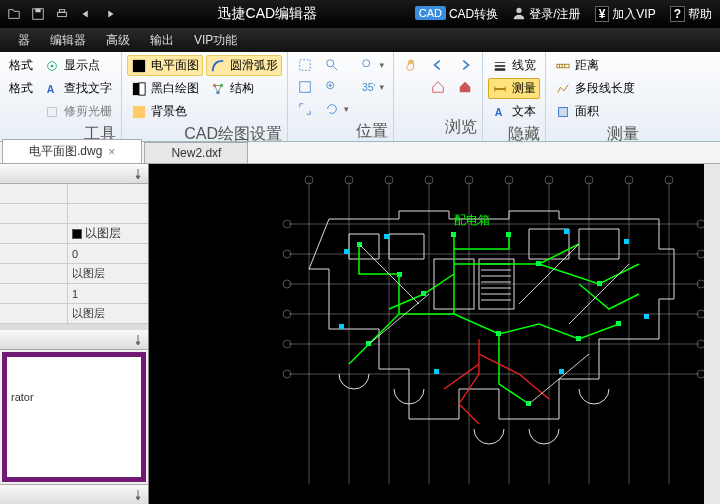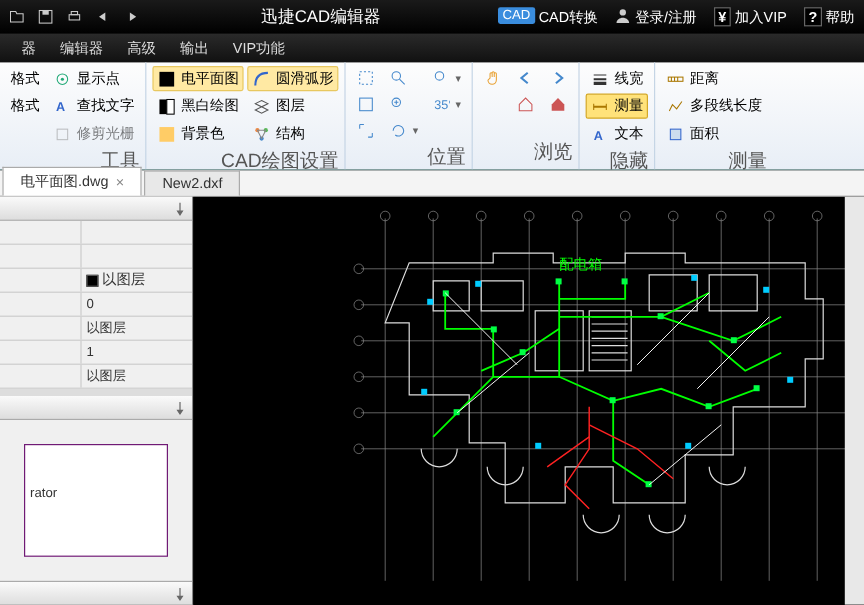--- a/index.html
+++ b/index.html
@@ -18,34 +18,34 @@
 .rib-group{border-right:1px solid #c5d5e5;display:flex;flex-direction:column;padding:3px 5px}
 .rib-body{flex:1;display:flex;gap:3px;align-items:flex-start}
 .rib-label{text-align:right;font-size:16px;color:#555;padding-top:2px}
 .rib-col{display:flex;flex-direction:column;gap:2px}
 .rib-btn{display:flex;align-items:center;gap:4px;padding:2px 4px;cursor:pointer;border-radius:2px}
 .rib-btn.active{background:#ffe9a3;border:1px solid #e8c860;padding:1px 3px}
 .rib-btn.yellow{background:#ffe27a;border:1px solid #d4a828;padding:1px 3px}
 .rib-ico{width:16px;height:16px;display:flex;align-items:center;justify-content:center}
 .rib-ico svg{width:14px;height:14px}
 .tabs{height:22px;background:#f4f4f4;border-bottom:1px solid #aaa;display:flex;align-items:flex-end;padding-left:2px}
-.tab{background:#fff;border:1px solid #aaa;border-bottom:none;padding:3px 14px;margin-right:2px;cursor:pointer;display:flex;align-items:center;gap:6px;font-size:11px;color:#333}
+.tab{background:#fff;border:1px solid #aaa;border-bottom:none;padding:3px 26px;margin-right:2px;cursor:pointer;display:flex;align-items:center;gap:6px;font-size:11px;color:#333}
 .tab.inactive{background:#e8e8e8}
 .tab .x{color:#888;cursor:pointer}
 .workspace{position:absolute;left:0;top:164px;right:0;bottom:0;display:flex}
-.side-panel{width:161px;background:#f0f0f0;border-right:1px solid #888;display:flex;flex-direction:column}
+.side-panel{width:149px;background:#f0f0f0;border-right:1px solid #888;display:flex;flex-direction:column}
 .panel-top{height:20px;background:linear-gradient(#fafafa,#ddd);border-bottom:1px solid #aaa;display:flex;justify-content:flex-end;align-items:center;padding-right:4px}
 .pin{width:12px;height:12px;cursor:pointer}
 .panel-grid{flex:0 0 auto}
 .grid-row{display:flex;border-bottom:1px solid #ccc;height:20px;align-items:center}
 .grid-cell-a{width:68px;padding-left:4px;border-right:1px solid #ccc;height:100%;display:flex;align-items:center;font-size:11px;color:#333}
 .grid-cell-b{flex:1;padding-left:4px;font-size:11px;color:#333;display:flex;align-items:center;gap:3px}
 .blackbox{width:10px;height:10px;background:#000;border:1px solid #555}
 .panel-gap{height:6px;background:#ddd}
-.panel-bottom{flex:1;background:#fff;border-top:1px solid #aaa;padding:4px;margin:20px;border:1px solid #701a75}
+.panel-bottom{flex:1;background:#fff;border-top:1px solid #aaa;padding:4px;margin:2px;border:5px solid #701a75}
 .panel-footer{height:20px;background:linear-gradient(#fafafa,#ddd);border-top:1px solid #aaa;display:flex;justify-content:flex-end;align-items:center;padding-right:4px}
 .canvas{flex:1;background:#000;position:relative;overflow:hidden}
 .floorplan{position:absolute;left:130px;top:10px;width:430px;height:320px}
 .scrollbar-v{position:absolute;right:0;top:0;bottom:0;width:16px;background:#e8e8e8}
 </style>
 </head>
 <body>
 
 <div class="titlebar">
   <div class="tb-icon">
@@ -180,28 +180,20 @@
           </div>
       </div>
       <div class="rib-col">
         <div class="rib-btn active">
             <span class="rib-ico">
               <svg viewBox="0 0 16 16">
                 <path d="M2 14 Q2 2 14 2" fill="none" stroke="#36c" stroke-width="2"></path>
               </svg>
             </span>
             <span>圆滑弧形</span>
-          </div>
-        <div class="rib-btn">
-            <span class="rib-ico">
-              <svg viewBox="0 0 16 16">
-                <path d="M8 2l6 3-6 3-6-3z M8 8l6 3-6 3-6-3z" fill="none" stroke="#555"></path>
-              </svg>
-            </span>
-            <span>图层</span>
           </div>
         <div class="rib-btn">
             <span class="rib-ico">
               <svg viewBox="0 0 16 16">
                 <circle cx="4" cy="4" r="2" fill="#e84"></circle>
                 <circle cx="12" cy="4" r="2" fill="#5b5"></circle>
                 <circle cx="8" cy="12" r="2" fill="#48c"></circle>
                 <path d="M4 4L12 4L8 12z" fill="none" stroke="#888"></path>
               </svg>
             </span>

